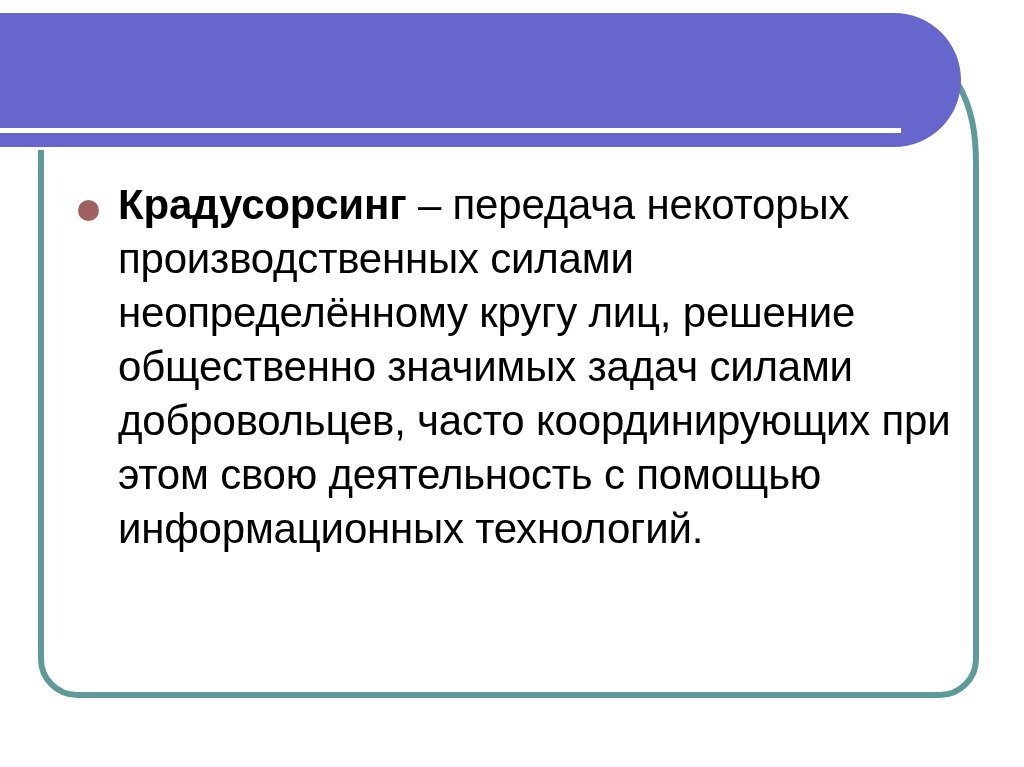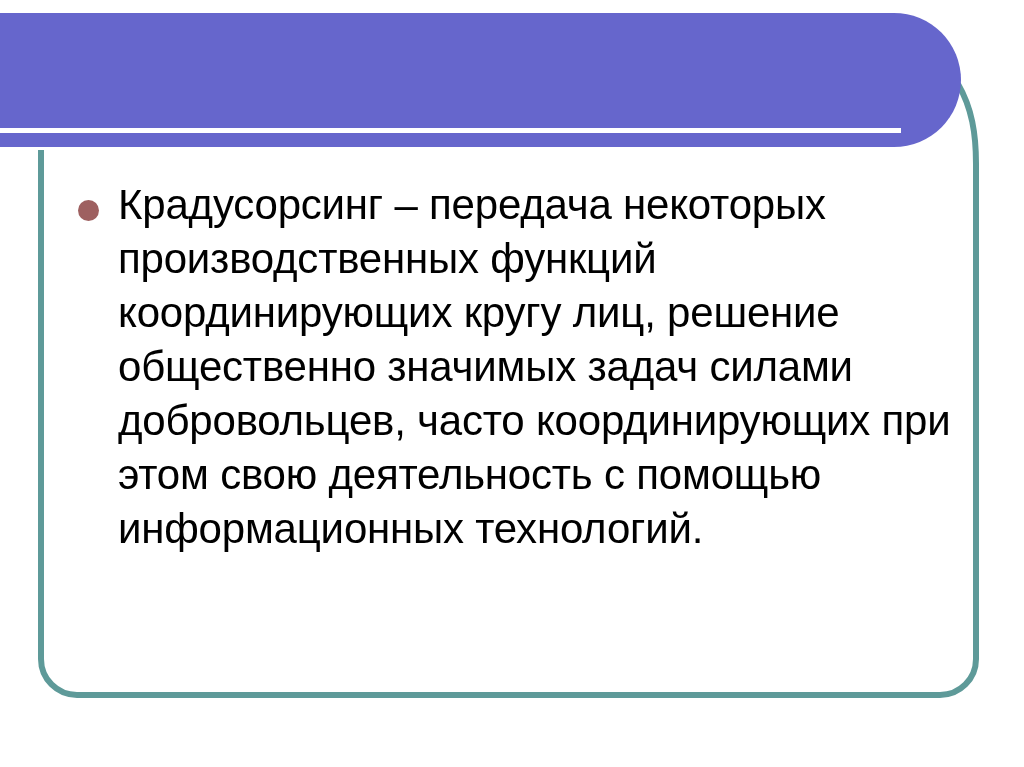--- a/index.html
+++ b/index.html
@@ -61,21 +61,21 @@
     font-size: 42px;
     line-height: 54px;
     color: #000000;
     font-weight: 400;
     letter-spacing: -0.2px;
     white-space: pre-line;
     word-spacing: 0px;
   }
 
   .bullet-text .term {
-    font-weight: 400;
+    font-weight: 700;
   }
 </style>
 </head>
 <body>
 
 <div id="slide">
 
   <svg id="frame-svg" viewBox="0 0 1024 767" aria-hidden="true">
 
     <path d="M 958 84
@@ -92,17 +92,17 @@
              A 67 67 0 0 1 894 147
              L 0 147
              Z" fill="#6666CC"></path>
 
     <rect x="0" y="128" width="901" height="5" fill="#FFFFFF"></rect>
   </svg>
 
   <div id="content-body">
     <div class="bullet-item">
       <span class="bullet-marker"></span>
-      <span class="bullet-text"><span class="term">Крадусорсинг</span><span> – передача некоторых производственных функций координирующих кругу лиц, решение общественно значимых задач силами добровольцев, часто координирующих при этом свою деятельность с помощью информационных технологий.</span></span>
+      <span class="bullet-text"><span class="term">Крадусорсинг</span><span> – передача некоторых производственных силами неопределённому кругу лиц, решение общественно значимых задач силами добровольцев, часто координирующих при этом свою деятельность с помощью информационных технологий.</span></span>
     </div>
   </div>
 
 </div>
 
 </body></html>

